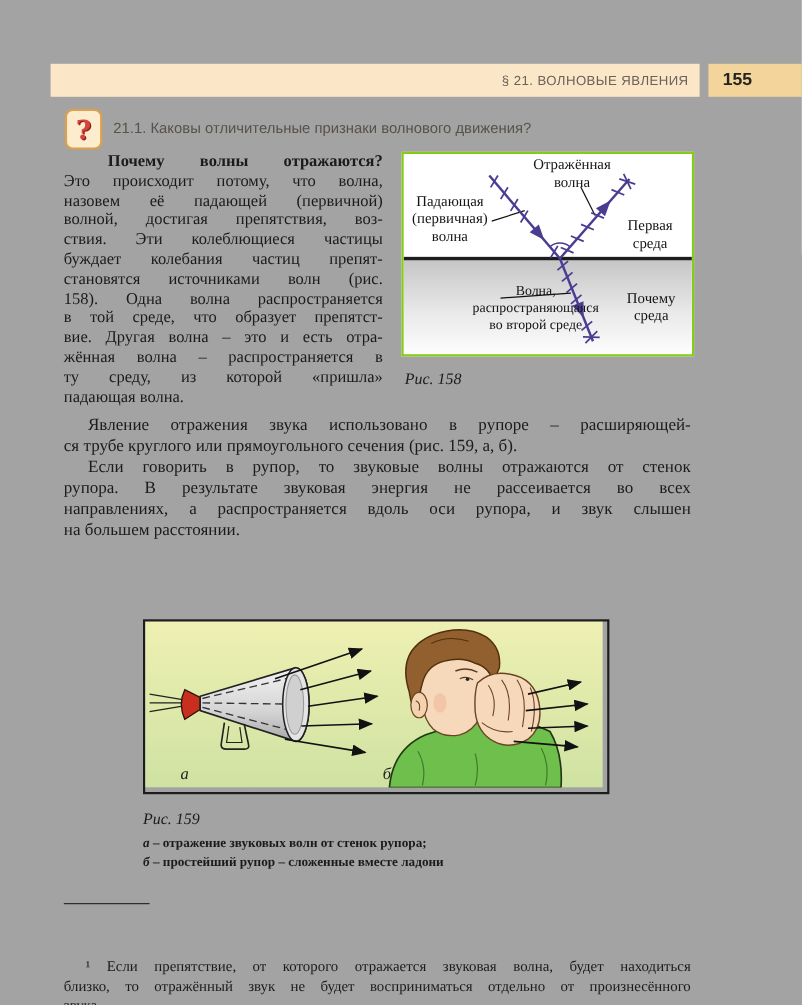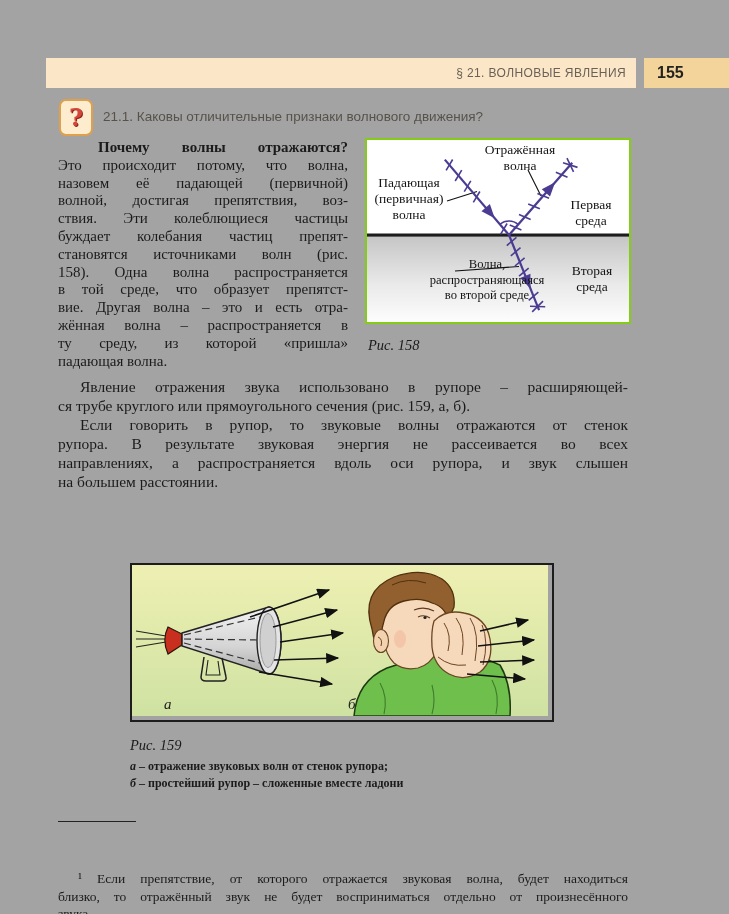--- a/index.html
+++ b/index.html
@@ -151,21 +151,21 @@
     <div class="fig-label lbl-medium1">
         <div class="fl first">Первая</div>
         <div class="fl last">среда</div>
       </div>
     <div class="fig-label small lbl-transmitted">
         <div class="fl first">Волна,</div>
         <div class="fl">распространяющаяся</div>
         <div class="fl last">во второй среде</div>
       </div>
     <div class="fig-label lbl-medium2">
-        <div class="fl first">Вторая</div>
+        <div class="fl first">Почему</div>
         <div class="fl last">среда</div>
       </div>
   </div>
   <div class="cap158">Рис. 158</div>
 
   <div id="p2" class="pfull">
       <div class="pline first">Явление отражения звука использовано в рупоре – расширяющей-</div>
       <div class="pline last">ся трубе круглого или прямоугольного сечения (рис. 159, а, б).</div>
     </div>
   <div id="p3" class="pfull">

